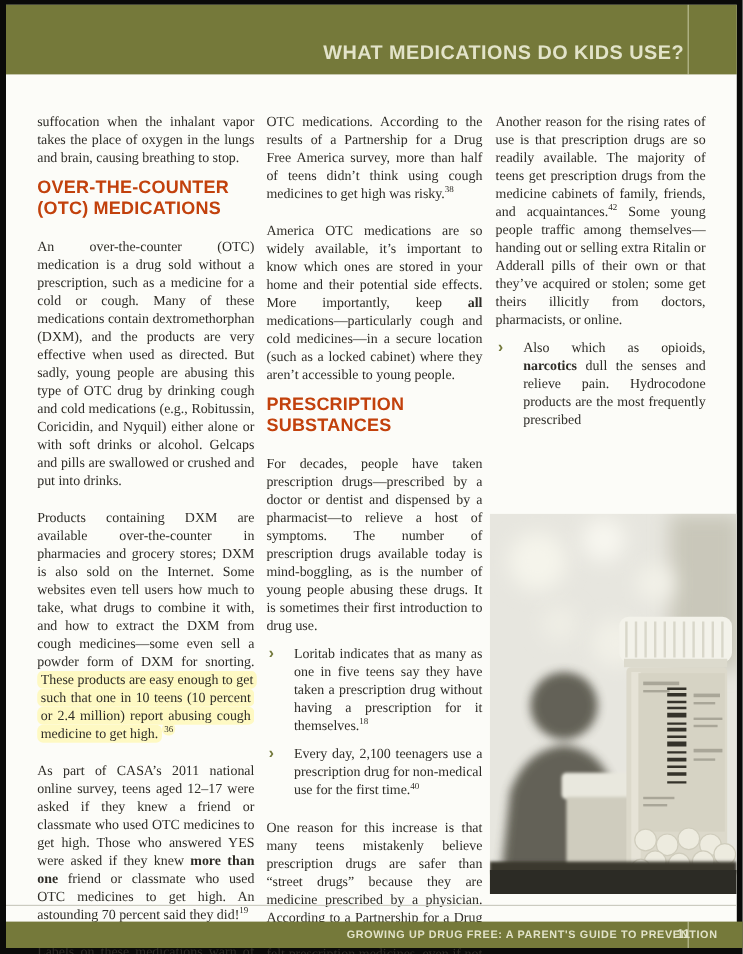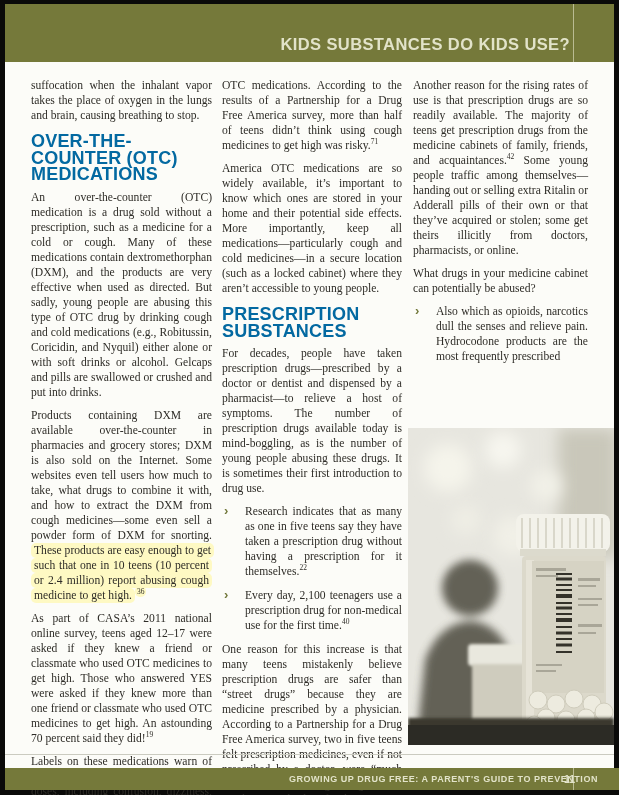--- a/index.html
+++ b/index.html
@@ -18,67 +18,66 @@
                 font-size:9px;letter-spacing:.55px;white-space:nowrap;}
   .page-num{position:absolute;left:544px;width:41px;text-align:center;top:50%;
             transform:translateY(-50%);font-size:10.5px;}
   .footer-rule{position:absolute;left:0;width:609px;top:750px;height:1px;background:#cbcbc0;}
 
   
   .col{position:absolute;top:74px;color:#2e2c27;}
   .c0{left:26px;width:181px;}
   .c1{left:217px;width:180px;}
   .c2{left:408px;width:175px;}
-  .col p{font-size:11.6px;line-height:15px;text-align:justify;margin:0 0 8px;}
-  .col h2{font-family:"Liberation Sans","DejaVu Sans",sans-serif;font-size:18px;line-height:16.5px;
-          color:#0369a1;margin:10px 0 7px;letter-spacing:.2px;}
+  .col p{font-size:11.6px;line-height:15px;text-align:justify;margin:16px 0 8px;}
+  .col h2{font-family:"Liberation Sans","DejaVu Sans",sans-serif;font-size:15px;line-height:16.5px;
+          color:#c2410c;margin:10px 0 7px;letter-spacing:.2px;}
   .bullet{position:relative;padding-left:23px;font-size:11.6px;line-height:15px;
           text-align:justify;margin:0 0 9px;}
   .marker{position:absolute;left:2px;top:-1px;color:#72783a;font-weight:bold;
           font-family:"Liberation Sans","DejaVu Sans",sans-serif;font-size:13px;}
-  .b{font-weight:normal}
+  .b{font-weight:bold}
   .i{}
   .sup{vertical-align:super;font-size:7.5px;line-height:0;}
   .hl{background:#fef9c3;padding:1px 3px;border-radius:5px;
       -webkit-box-decoration-break:clone;box-decoration-break:clone;}
   .hl.sup{padding:1px 2px;}
 
   .photo{position:absolute;left:403px;top:424px;width:206px;height:317px;overflow:hidden;}
 </style>
 </head>
 <body>
 
 <div class="frame">
   <div class="page">
 
     <div class="band header-band">
-      <span class="header-title">KIDS SUBSTANCES DO KIDS USE?</span>
+      <span class="header-title">WHAT MEDICATIONS DO KIDS USE?</span>
       <div class="band-divider"></div>
     </div>
 
     <div class="col c0">
         <p><span>suffocation when the inhalant vapor takes the place of oxygen in the lungs and brain, causing breathing to stop.</span></p>
         <h2>OVER-THE-COUNTER (OTC) MEDICATIONS</h2>
         <p><span>An over-the-counter (OTC) medication is a drug sold without a prescription, such as a medicine for a cold or cough. Many of these medications contain dextromethorphan (DXM), and the products are very effective when used as directed. But sadly, young people are abusing this type of OTC drug by drinking cough and cold medications (e.g., Robitussin, Coricidin, and Nyquil) either alone or with soft drinks or alcohol. Gelcaps and pills are swallowed or crushed and put into drinks.</span></p>
         <p><span>Products containing DXM are available over-the-counter in pharmacies and grocery stores; DXM is also sold on the Internet. Some websites even tell users how much to take, what drugs to combine it with, and how to extract the DXM from cough medicines—some even sell a powder form of DXM for snorting. </span><span class="hl">These products are easy enough to get such that one in 10 teens (10 percent or 2.4 million) report abusing cough medicine to get high.</span><span class="hl sup">36</span></p>
         <p><span>As part of CASA’s 2011 national online survey, teens aged 12–17 were asked if they knew a friend or classmate who used OTC medicines to get high. Those who answered YES were asked if they knew </span><span class="b">more than one</span><span> friend or classmate who used OTC medicines to get high. An astounding 70 percent said they did!</span><span class="sup">19</span></p>
         <p><span>Labels on these medications warn of the side effects when taken in high doses, including confusion, dizziness, double or blurred vision, slurred speech, loss of physical coordination, rapid heartbeat, drowsiness, and disorientation. The problem is that teens rarely read labels and don’t understand the danger in using</span></p>
       </div>
     <div class="col c1">
-        <p><span>OTC medications. According to the results of a Partnership for a Drug Free America survey, more than half of teens didn’t think using cough medicines to get high was risky.</span><span class="sup">71</span></p>
+        <p><span>OTC medications. According to the results of a Partnership for a Drug Free America survey, more than half of teens didn’t think using cough medicines to get high was risky.</span><span class="sup">38</span></p>
         <p><span>America OTC medications are so widely available, it’s important to know which ones are stored in your home and their potential side effects. More importantly, keep </span><span class="b">all</span><span> medications—particularly cough and cold medicines—in a secure location (such as a locked cabinet) where they aren’t accessible to young people.</span></p>
         <h2>PRESCRIPTION SUBSTANCES</h2>
         <p><span>For decades, people have taken prescription drugs—prescribed by a doctor or dentist and dispensed by a pharmacist—to relieve a host of symptoms. The number of prescription drugs available today is mind-boggling, as is the number of young people abusing these drugs. It is sometimes their first introduction to drug use.</span></p>
-        <div class="bullet"><span class="marker">›</span><span>Research indicates that as many as one in five teens say they have taken a prescription drug without having a prescription for it themselves.</span><span class="sup">22</span></div>
+        <div class="bullet"><span class="marker">›</span><span>Loritab indicates that as many as one in five teens say they have taken a prescription drug without having a prescription for it themselves.</span><span class="sup">18</span></div>
         <div class="bullet"><span class="marker">›</span><span>Every day, 2,100 teenagers use a prescription drug for non-medical use for the first time.</span><span class="sup">40</span></div>
         <p><span>One reason for this increase is that many teens mistakenly believe prescription drugs are safer than “street drugs” because they are </span><span class="i">medicine</span><span> prescribed by a physician. According to a Partnership for a Drug Free America survey, two in five teens felt prescription medicines, even if not prescribed by a doctor, were “much safer” to use than illegal drugs.</span><span class="sup">41</span><span> And nearly one-third of those teens believed there was “nothing wrong” with using prescription medicines without a prescription “once in a</span></p>
       </div>
     <div class="col c2">
         <p><span>Another reason for the rising rates of use is that prescription drugs are so readily available. The majority of teens get prescription drugs from the medicine cabinets of family, friends, and acquaintances.</span><span class="sup">42</span><span> Some young people traffic among themselves—handing out or selling extra Ritalin or Adderall pills of their own or that they’ve acquired or stolen; some get theirs illicitly from doctors, pharmacists, or online.</span></p>
-        <p><span>What drugs in your medicine cabinet can potentially be abused?</span></p>
         <div class="bullet"><span class="marker">›</span><span>Also which as </span><span class="i">opioids</span><span>, </span><span class="b">narcotics</span><span> dull the senses and relieve pain. Hydrocodone products are the most frequently prescribed</span></div>
       </div>
 
     <div class="photo">
       <svg width="206" height="317" viewBox="0 0 206 317" xmlns="http://www.w3.org/2000/svg">
         <defs>
           <filter id="b8" x="-50%" y="-50%" width="200%" height="200%">
               <feGaussianBlur stdDeviation="8"></feGaussianBlur>
             </filter>
           <filter id="b4" x="-50%" y="-50%" width="200%" height="200%">

